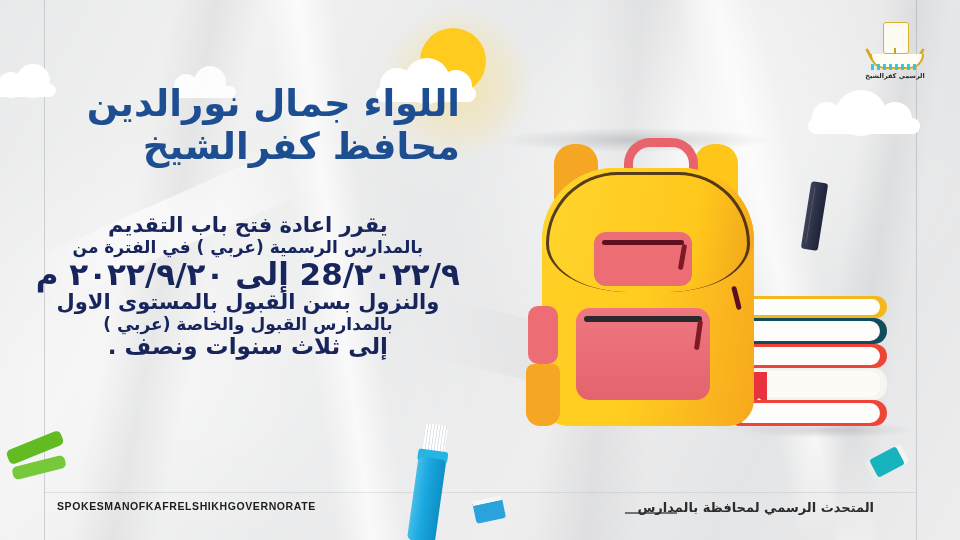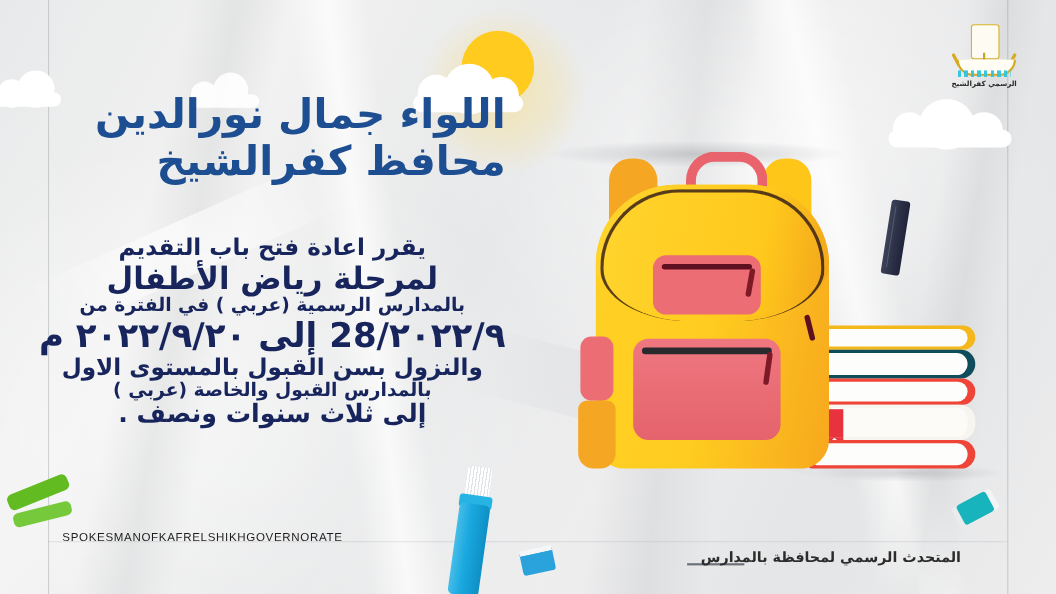--- a/index.html
+++ b/index.html
@@ -106,21 +106,21 @@
   #sail{position:absolute;left:25px;top:0px;width:24px;height:30px;background:#fefcf2;border:1.6px solid #d8b22a;border-radius:3px;}
   #mast{position:absolute;left:36px;top:26px;width:2px;height:13px;background:#c9a227;}
   #hull{position:absolute;left:12px;top:32px;width:50px;height:13px;
     border:2px solid #d4aa26;border-top:none;border-radius:0 0 22px 22px;background:#fffdf4;}
   .oar{position:absolute;width:3px;height:13px;background:#d4aa26;border-radius:2px;}
   #waves{position:absolute;left:13px;top:42px;width:48px;height:6px;
     background:repeating-linear-gradient(90deg,#2fc4e0 0 3px,transparent 3px 6px);opacity:.95;}
   #logo-text{font-size:6.5px;color:#2b2b2b;font-weight:bold;margin-top:2px;letter-spacing:-.2px;}
 
   
-  #footer-en{position:absolute;left:57px;top:483px;font-size:10.5px;font-weight:normal;
+  #footer-en{position:absolute;left:57px;top:500px;font-size:10.5px;font-weight:bold;
     color:#1d1d1d;letter-spacing:.6px;font-family:"Liberation Sans",sans-serif;direction:ltr;}
   #footer-ar{position:absolute;right:86px;top:500px;font-size:13px;font-weight:bold;color:#2c2c2c;}
   #footer-rule{position:absolute;right:283px;top:512px;width:52px;height:2px;background:#6c7278;}
 </style>
 </head>
 <body>
 
 <div id="poster">
 
   <div class="shade" style="left:120px;top:-40px;width:90px;height:620px;transform:rotate(11deg);"></div>
@@ -173,21 +173,20 @@
     <div id="logo-text">الرسمي كفرالشيخ</div>
   </div>
 
   <div id="headline">
     <span class="l l1">اللواء جمال نورالدين</span>
     <span class="l l2">محافظ كفرالشيخ</span>
   </div>
 
   <div id="body-text">
     <span class="r t-sm">يقرر اعادة فتح باب التقديم</span>
-    <span class="r t-md">لمرحلة رياض الأطفال</span>
     <span class="r t-xs">بالمدارس الرسمية (عربي ) في الفترة من</span>
     <span class="r t-date">٢٠٢٢/٩/28 إلى ٢٠٢٢/٩/٢٠ م</span>
     <span class="r t-sm">والنزول بسن القبول بالمستوى الاول</span>
     <span class="r t-xs">بالمدارس القبول والخاصة (عربي )</span>
     <span class="r t-end">إلى ثلاث سنوات ونصف .</span>
   </div>
 
   <div id="books">
     <div id="books-shadow"></div>
     <div class="book" style="top:0px;height:22px;background:#f5b81c;">

